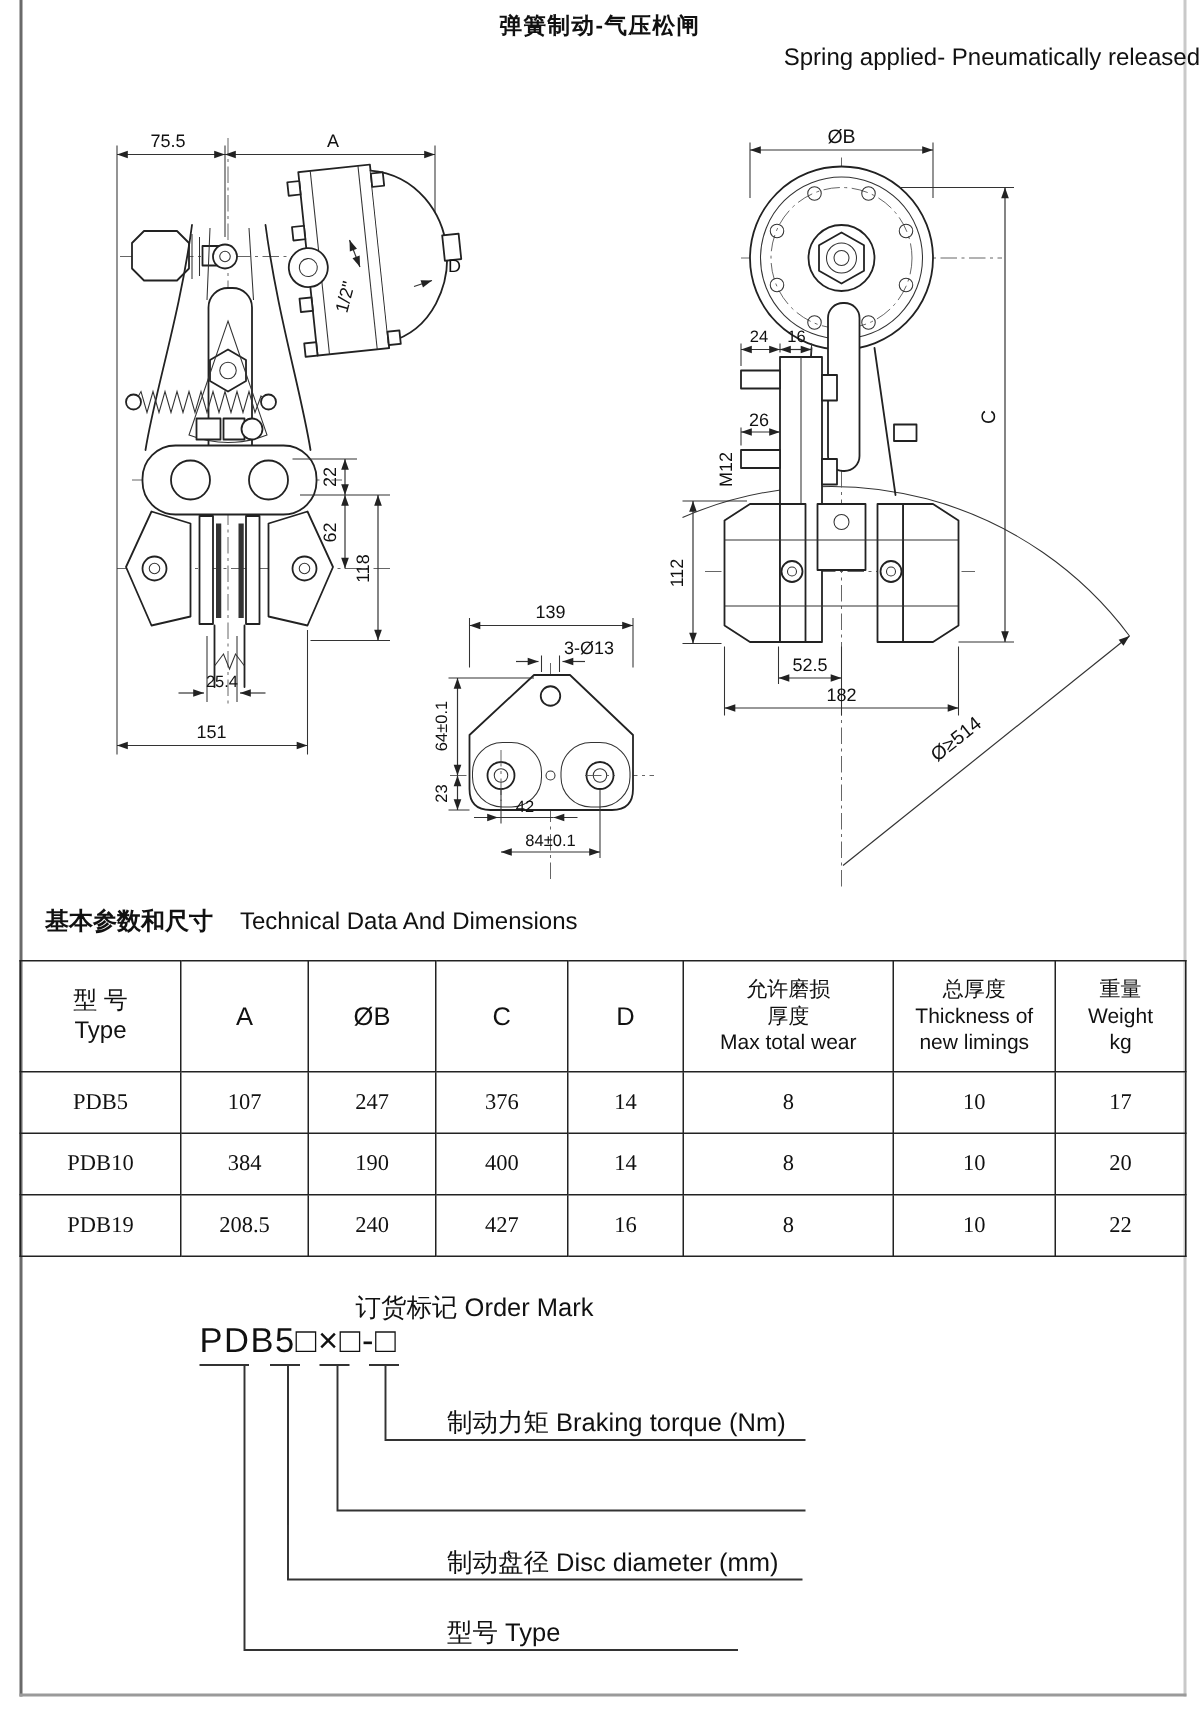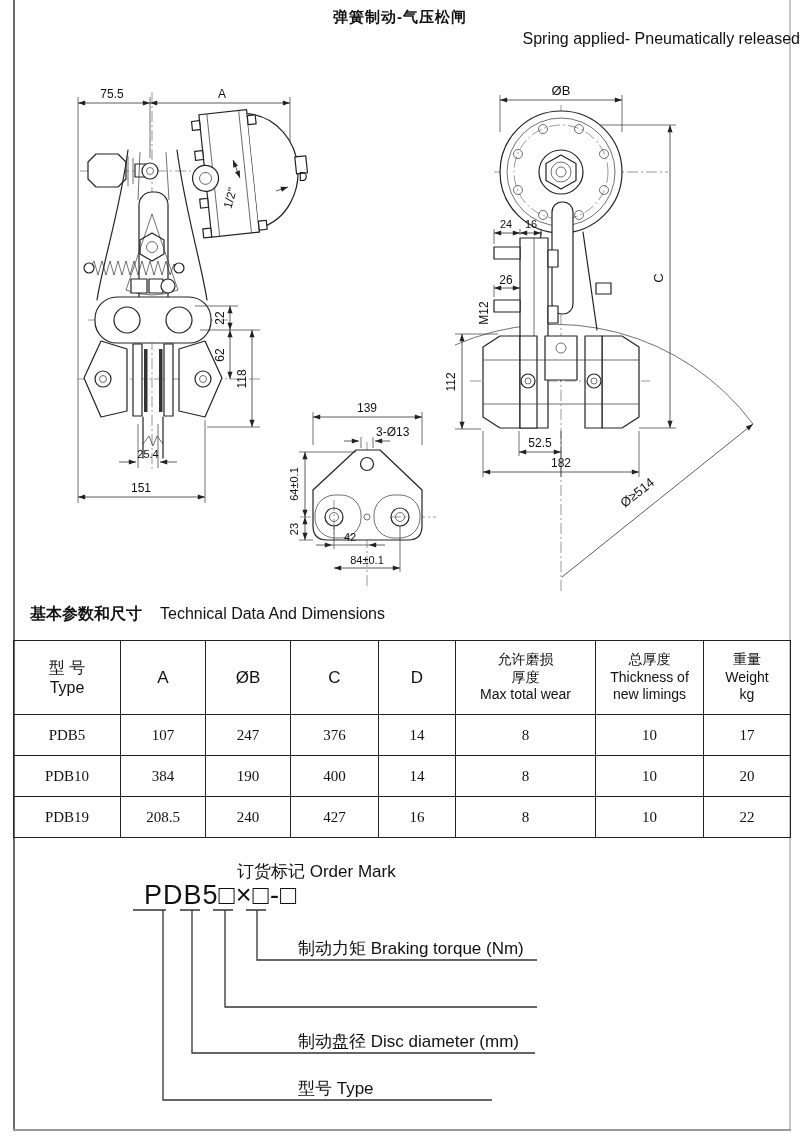--- a/index.html
+++ b/index.html
@@ -13,21 +13,21 @@
   .title-en{left:0;top:30px;width:800px;text-align:right;font-size:16px;}
   .caption{left:30px;top:604px;font-size:16px;white-space:nowrap;}
   .caption .zh{font-weight:600;margin-right:18px;}
   svg text{font-family:"Liberation Sans","DejaVu Sans",sans-serif;fill:#111;}
   .spec-table{left:13px;top:640px;width:778px;border-collapse:collapse;table-layout:fixed;}
   .spec-table td{border:1.6px solid #222;text-align:center;vertical-align:middle;padding:2px 1px;}
   .spec-table .hdr{height:69px;font-size:14px;line-height:1.25;}
   .spec-table .letter{font-size:17px;}
   .spec-table .drow td{height:36px;font-size:15px;font-family:Liberation Serif, serif;}
   .om-heading{left:237px;top:840px;font-size:17px;white-space:nowrap;margin-top:20px;}
-  .om-code{left:144px;top:880px;font-size:27px;letter-spacing:1px;white-space:nowrap;text-align:center;}
+  .om-code{left:133px;top:880px;font-size:23px;letter-spacing:1px;white-space:nowrap;text-align:center;}
   .om-label{position:absolute;left:298px;font-size:17px;white-space:nowrap;}
 </style>
 </head>
 <body>
 
 <div class="page">
 
   <div class="abs frame-left"></div>
   <div class="abs frame-right"></div>
   <div class="abs frame-bottom"></div>

